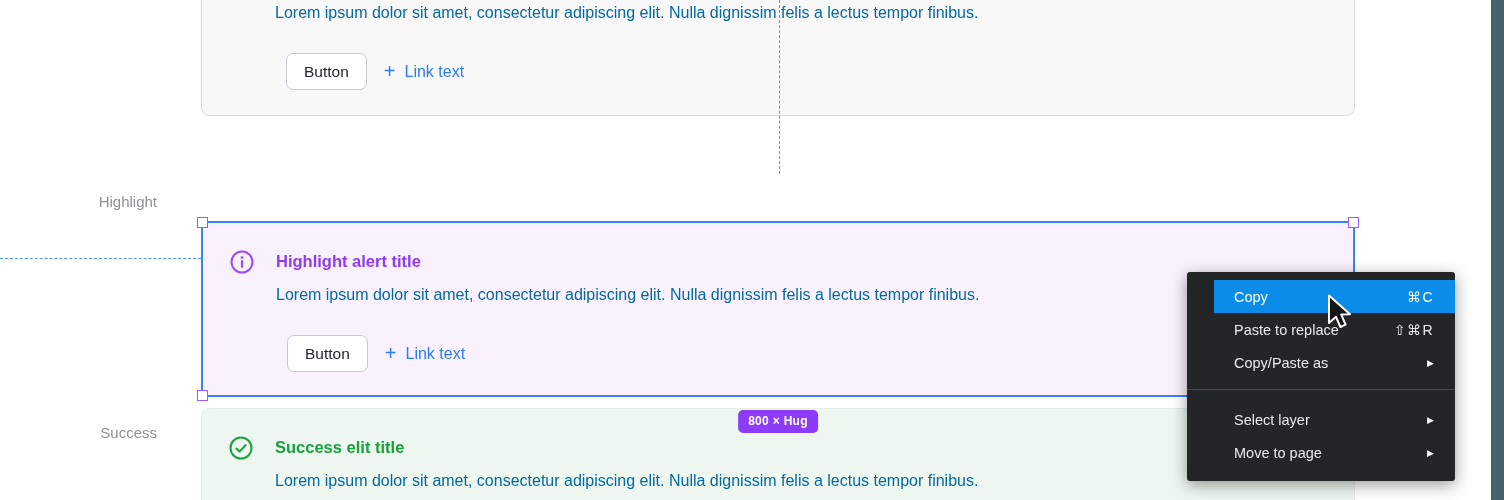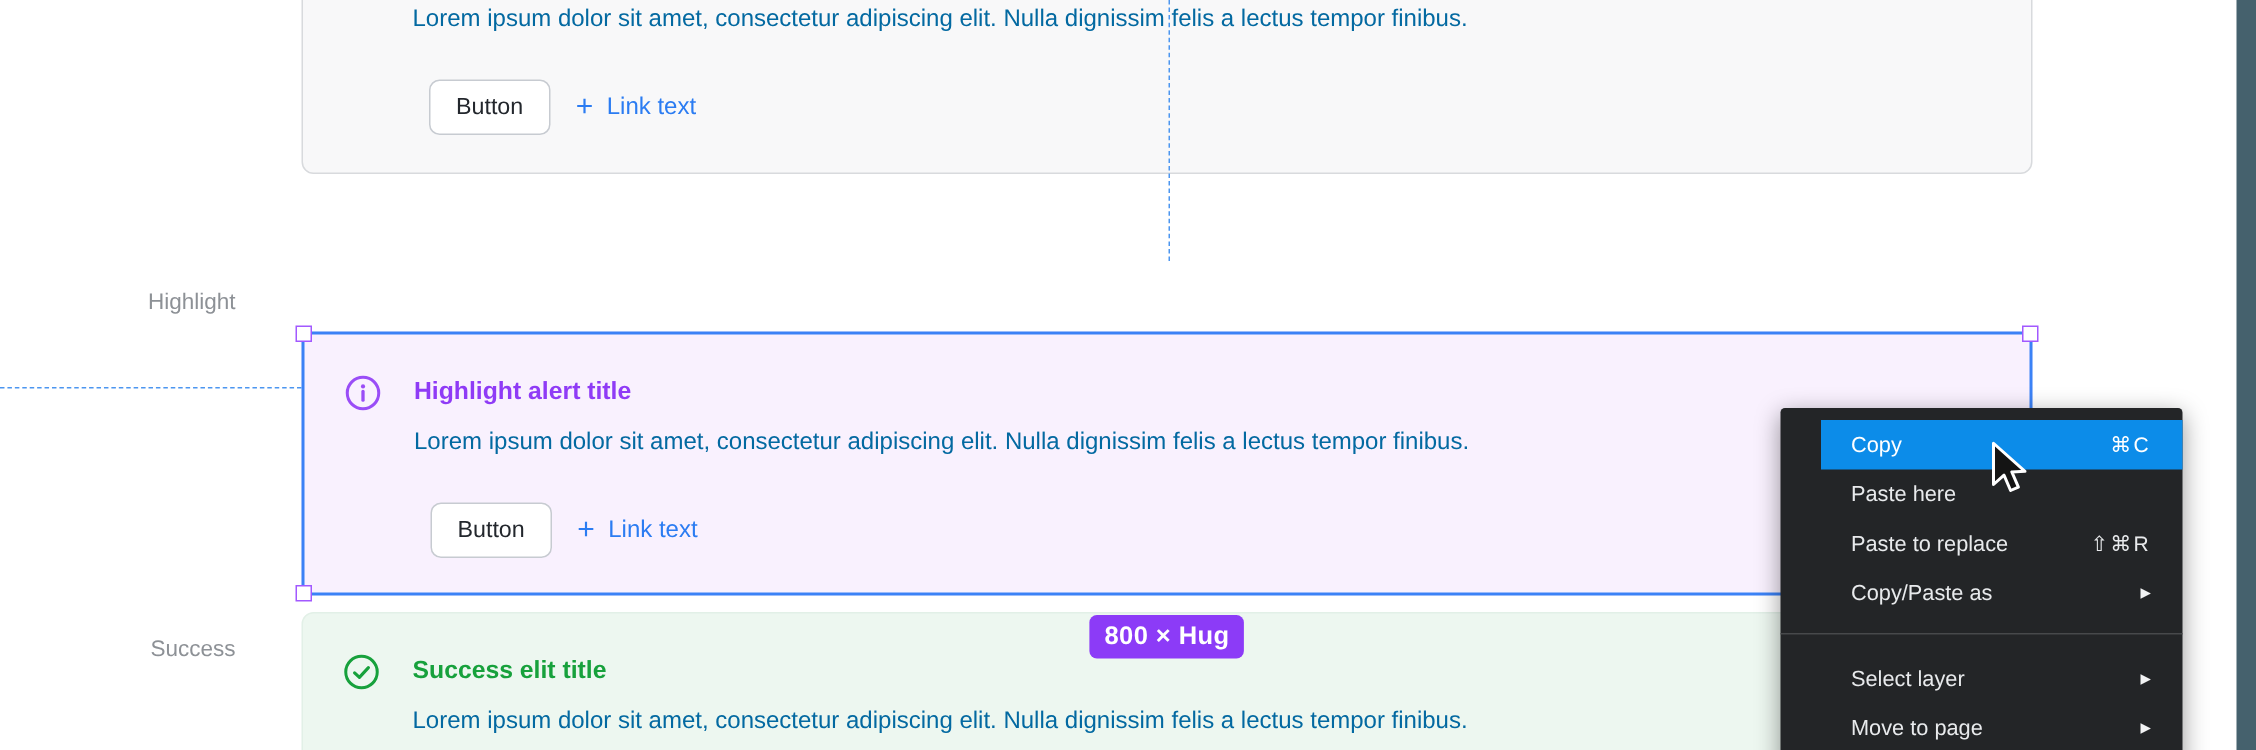--- a/index.html
+++ b/index.html
@@ -77,21 +77,21 @@
     background: #ffffff; border: 1.5px solid #A259FF; z-index: 14;
   }
   .handle.tl { left: -6px; top: -6px; }
   .handle.tr { right: -6px; top: -6px; }
   .handle.bl { left: -6px; bottom: -6px; }
   .handle.br { right: -6px; bottom: -6px; }
 
   .size-badge {
     position: absolute; left: 50%; top: 187px; transform: translateX(-50%);
     background: #8C3BF7; color: #ffffff;
-    font-size: 17px; font-weight: 700; letter-spacing: 0.3px;
+    font-size: 12px; font-weight: 700; letter-spacing: 0.3px;
     padding: 4px 10px 5px; border-radius: 5px; white-space: nowrap; z-index: 14;
   }
 
   
   .context-menu {
     position: absolute; left: 1187px; top: 272px; width: 268px;
     background: #232527; border-radius: 3px;
     padding: 8px 0 12px;
     box-shadow: 0 4px 16px rgba(0,0,0,0.4);
     z-index: 50;
@@ -174,24 +174,20 @@
     <div class="card-title title-green">Success elit title</div>
     <div class="card-body">Lorem ipsum dolor sit amet, consectetur adipiscing elit. Nulla dignissim felis a lectus tempor finibus.</div>
   </div>
 
   <div class="context-menu">
     <div class="menu-item highlighted">
       <span>Copy</span>
       <span class="menu-shortcut">⌘C</span>
     </div>
     <div class="menu-item">
-      <span>Paste here</span>
-      <span class="menu-shortcut"></span>
-    </div>
-    <div class="menu-item">
       <span>Paste to replace</span>
       <span class="menu-shortcut">⇧⌘R</span>
     </div>
     <div class="menu-item">
       <span>Copy/Paste as</span>
       <span class="submenu-arrow">▶</span>
     </div>
     <div class="menu-sep"></div>
     <div class="menu-item">
       <span>Select layer</span>

